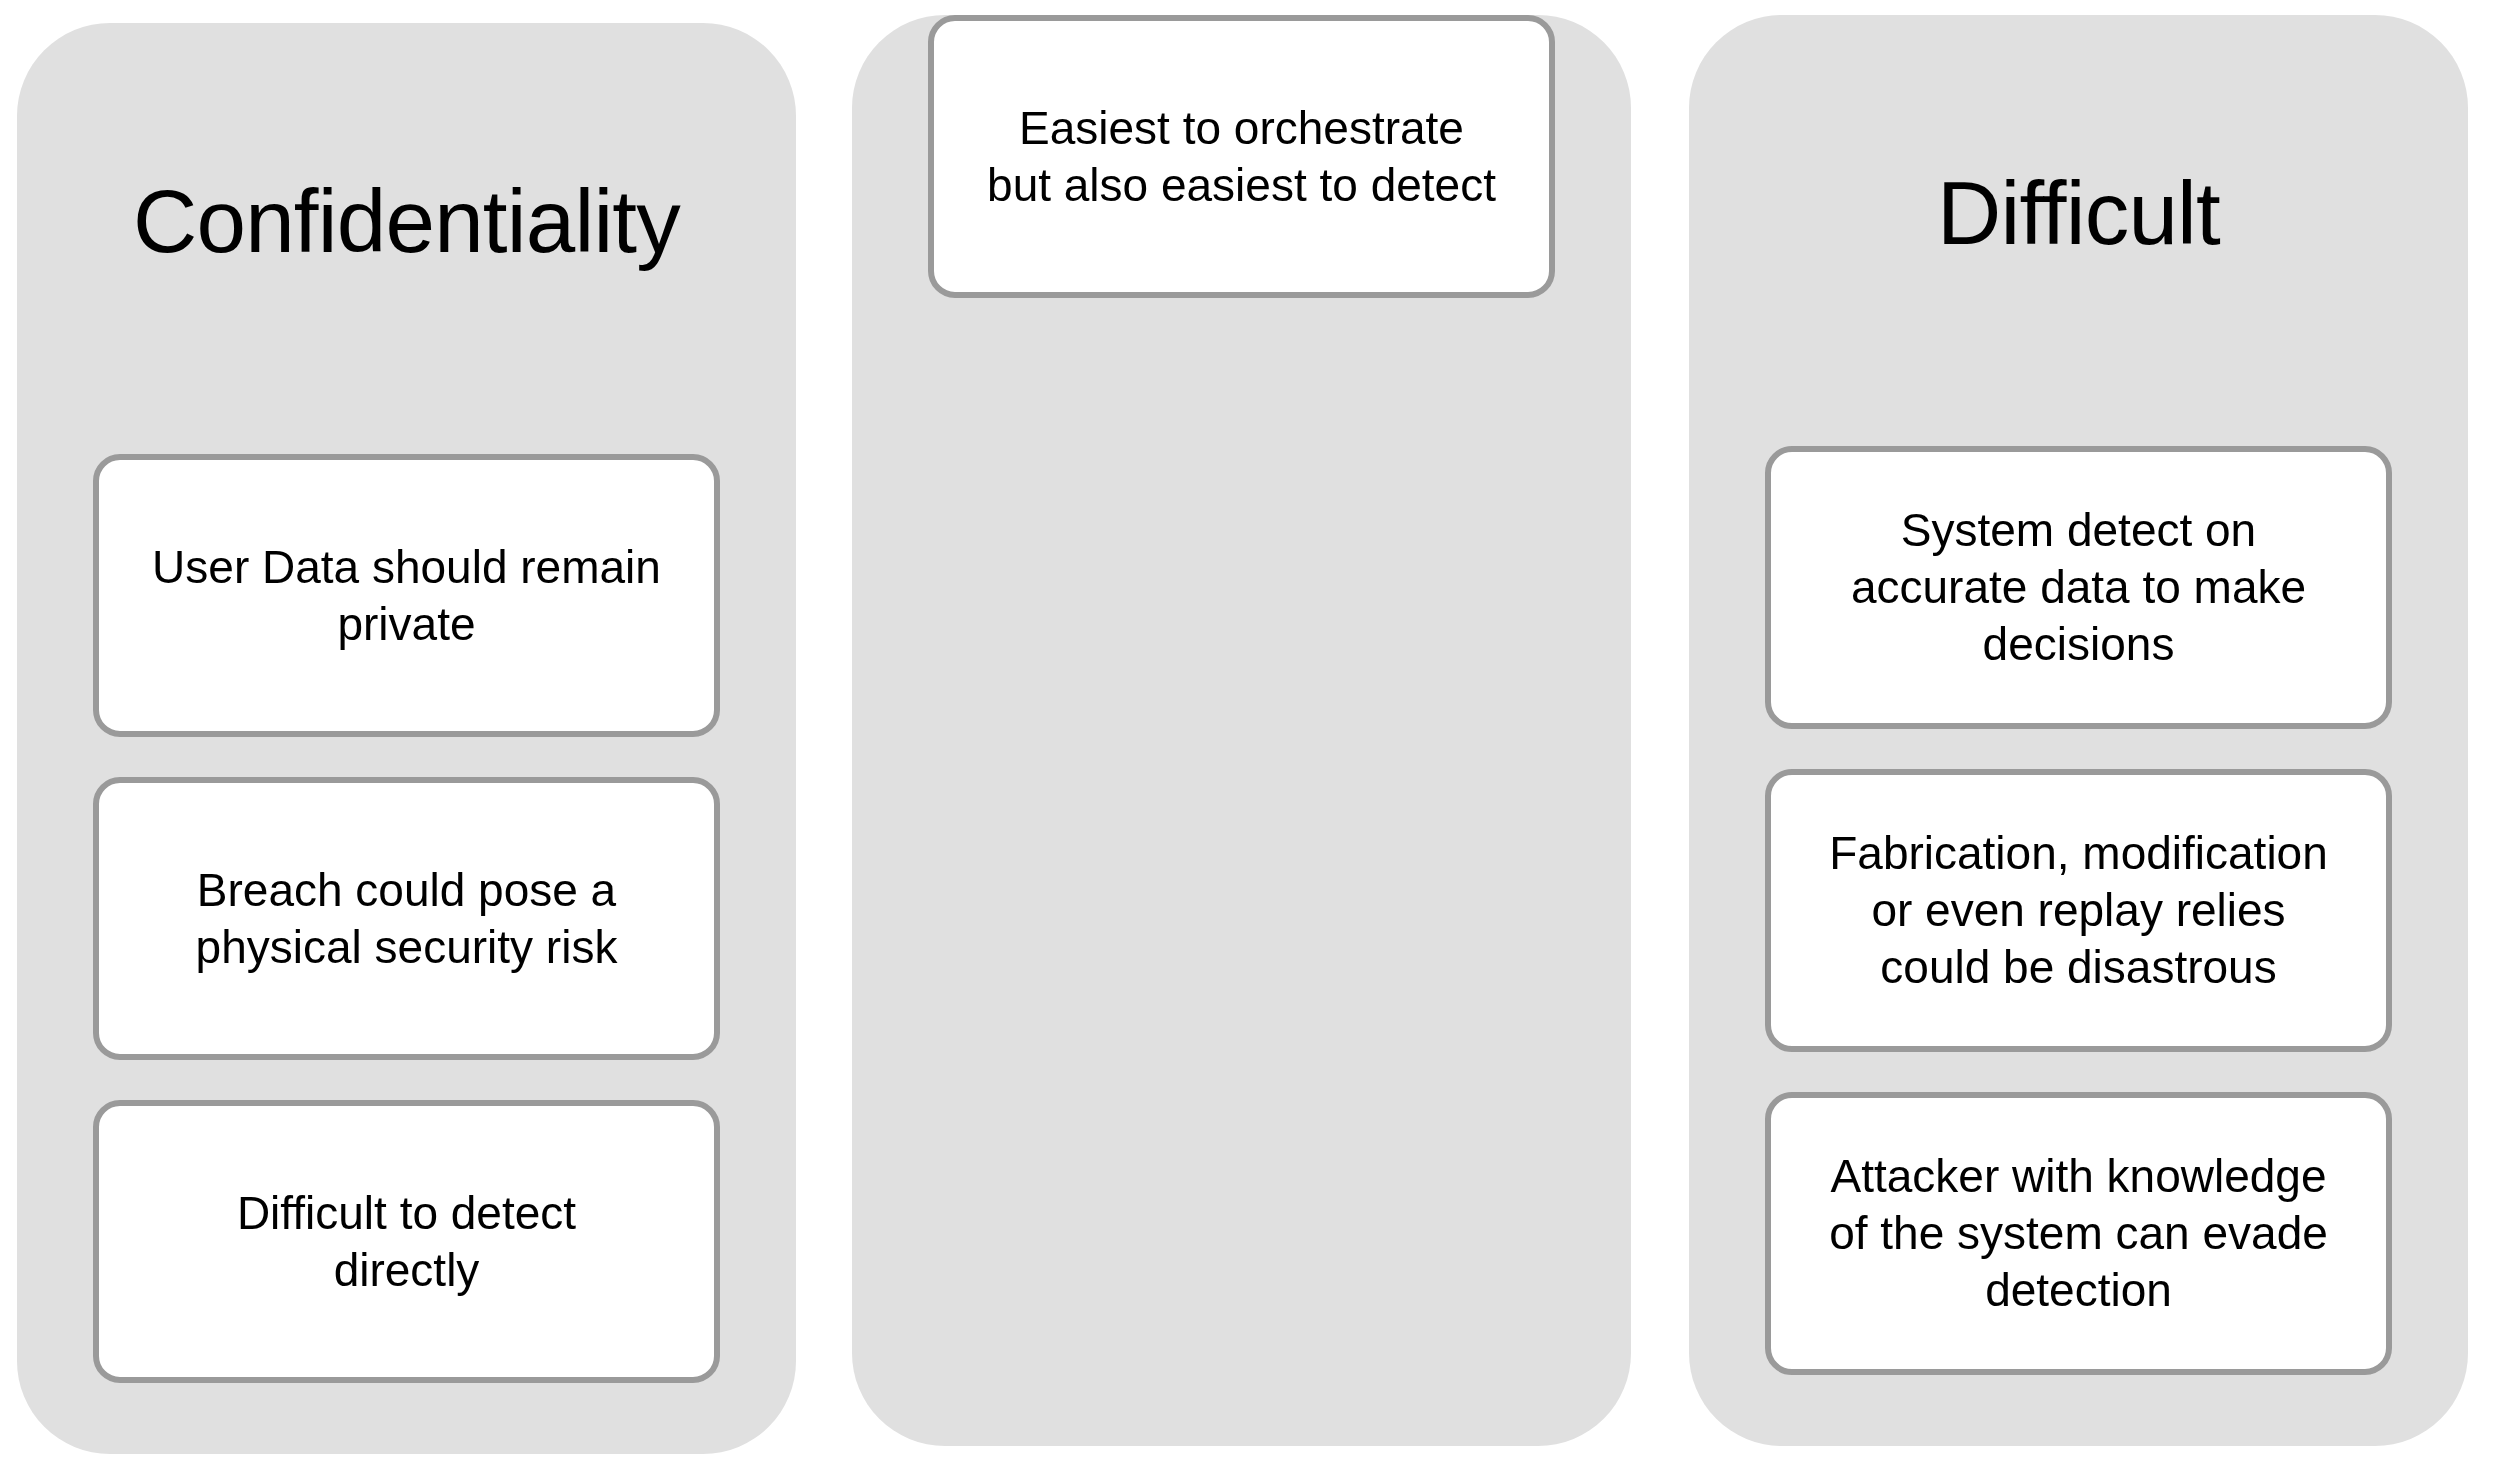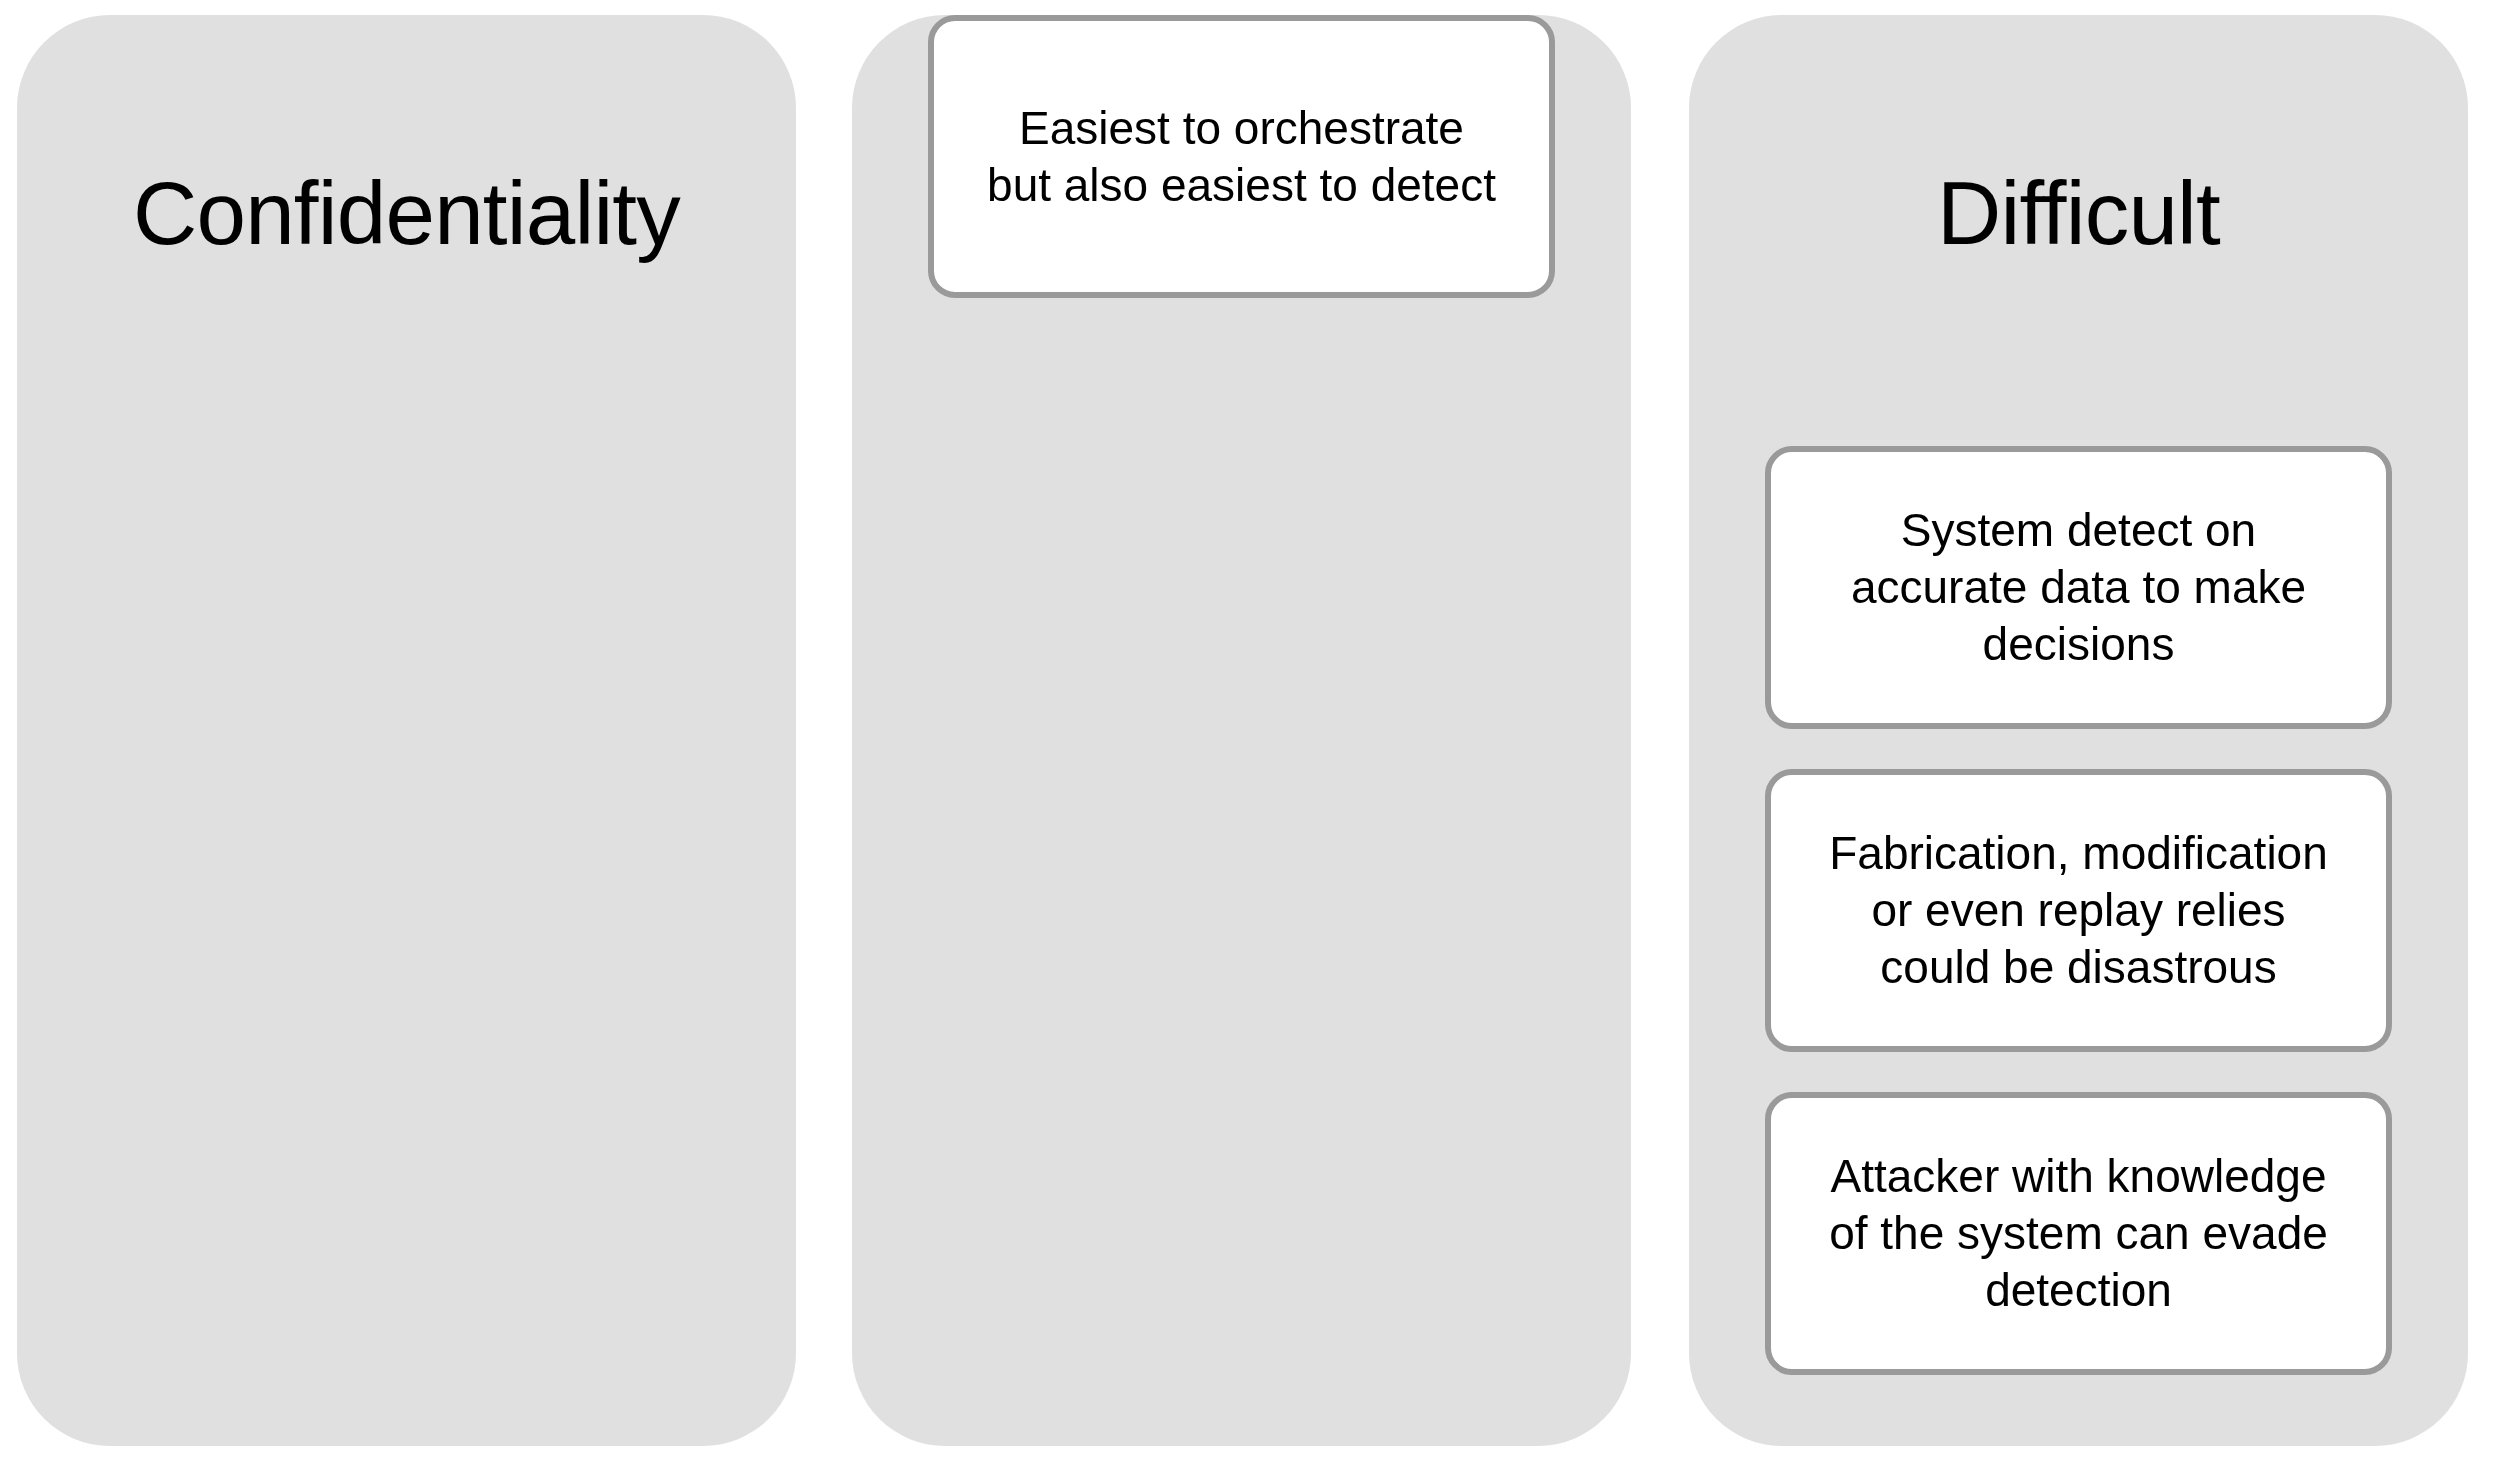--- a/index.html
+++ b/index.html
@@ -14,21 +14,21 @@
   }
 
   .col {
     position: absolute;
     top: 15.3px;
     width: 779px;
     height: 1431px;
     background: #e0e0e0;
     border-radius: 93px;
   }
-  .col-1 { left: 17px; }
+  .col-1 { left: 17px; margin-top: 8px; }
   .col-2 { left: 852px; }
   .col-3 { left: 1689px; }
 
   .col-title {
     height: 431px;
     display: flex;
     align-items: center;
     justify-content: center;
     padding-bottom: 34px;
     box-sizing: border-box;
@@ -66,20 +66,34 @@
     max-width: 595px;
   }
 </style>
 </head>
 <body>
 
 <div class="canvas">
 
   <div class="col col-1">
     <div class="col-title">Confidentiality</div>
+    <div class="cards">
+      <div class="card">
+        <div class="card-text">User Data should remain
+private</div>
+      </div>
+      <div class="card">
+        <div class="card-text">Breach could pose a
+physical security risk</div>
+      </div>
+      <div class="card">
+        <div class="card-text">Difficult to detect
+directly</div>
+      </div>
+    </div>
   </div>
 
   <div class="col col-2">
     <div class="cards">
       <div class="card">
         <div class="card-text">Easiest to orchestrate
 but also easiest to detect</div>
       </div>
     </div>
   </div>

